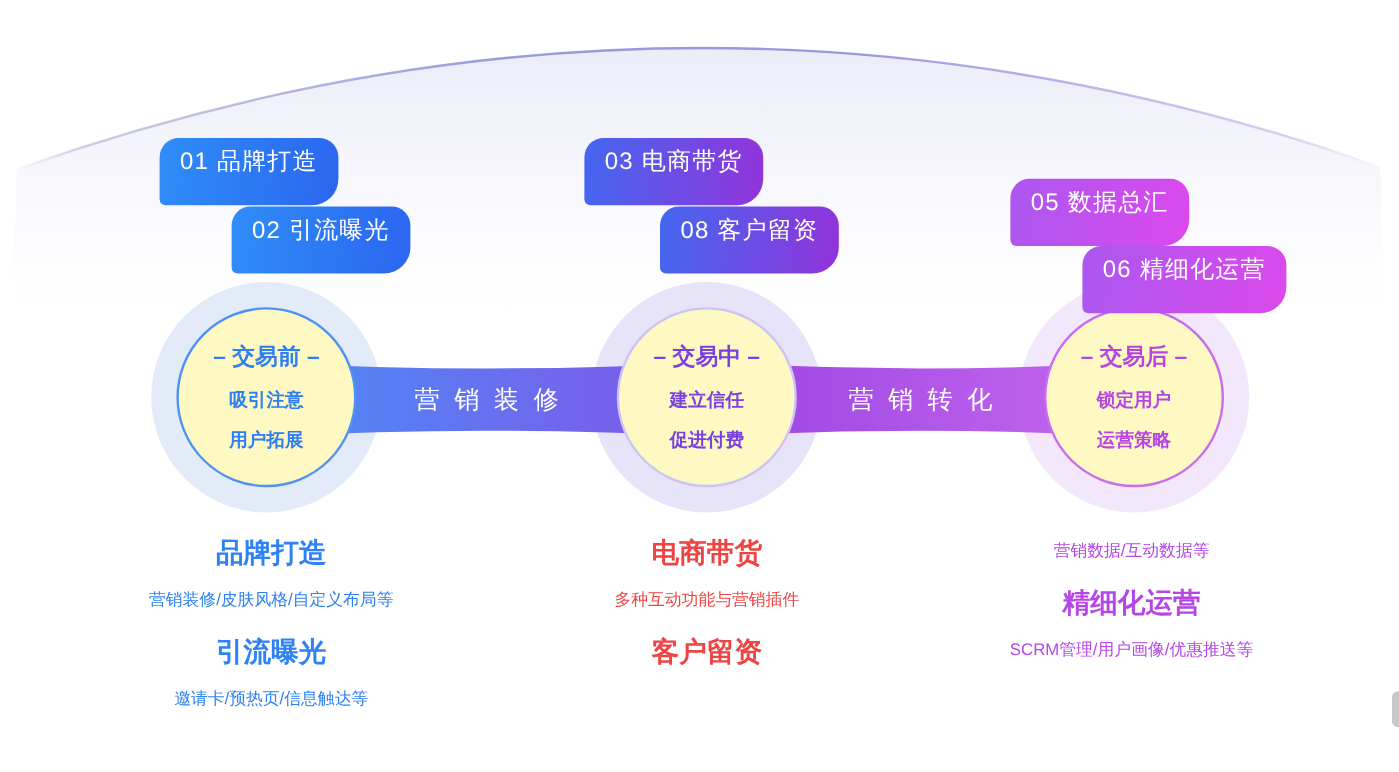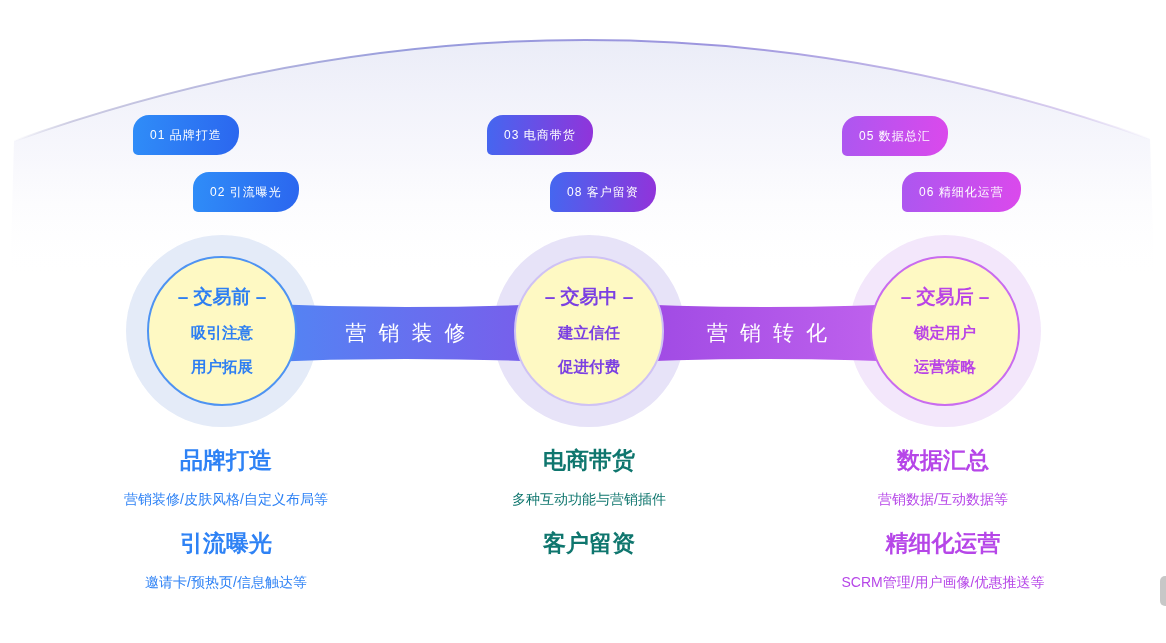--- a/index.html
+++ b/index.html
@@ -2,26 +2,26 @@
 <html><head>
 <meta charset="utf-8">
 <style>
   html,body{margin:0;padding:0;background:#ffffff;}
   body{font-family:"Liberation Sans","DejaVu Sans",sans-serif;}
   .stage-wrap{position:relative;width:1166px;height:643px;background:#fff;overflow:hidden;}
 
   .arc-svg{position:absolute;left:0;top:0;width:1166px;height:643px;z-index:0;pointer-events:none;}
 
   
-  .badge{position:absolute;height:40px;line-height:40px;padding:0 17px;
-         border-radius:16px 16px 22px 5px;color:#fff;font-size:12px;
+  .badge{position:absolute;height:56px;line-height:40px;padding:0 17px;
+         border-radius:16px 16px 22px 5px;color:#fff;font-size:20px;
          white-space:nowrap;z-index:4;letter-spacing:1px;}
   .badge-b{background:linear-gradient(95deg,#2F8DF8,#2B66EF);}
   .badge-m{background:linear-gradient(95deg,#4467F0,#9233DA);}
-  .badge-p{background:linear-gradient(95deg,#AC57F0,#DB49EC);}
+  .badge-p{background:linear-gradient(95deg,#AC57F0,#DB49EC);margin-top:33px;}
 
   
   .ring{position:absolute;width:192px;height:192px;border-radius:50%;top:235px;z-index:1;}
   .ring-1{left:126px;background:#E4EBF8;}
   .ring-2{left:493px;background:#E7E3F8;}
   .ring-3{left:849px;background:#F3E7FB;}
 
   
   .band{position:absolute;top:299px;height:68px;z-index:2;display:flex;
         align-items:center;justify-content:center;color:#ffffff;
@@ -38,21 +38,21 @@
          justify-content:center;gap:13px;text-align:center;box-sizing:border-box;}
   .inner-1{left:147px;border:2px solid #4E93F2;color:#2E7FF2;}
   .inner-2{left:514px;border:2px solid #CFC2F4;color:#7B40E2;}
   .inner-3{left:870px;border:2px solid #C96CEF;color:#B944E6;}
   .ctitle{font-size:19px;font-weight:bold;}
   .cline{font-size:15.5px;font-weight:600;}
 
   
   .fcol{position:absolute;top:449px;width:340px;text-align:center;z-index:4;}
   .fcol-1{left:56px;color:#2E82F5;}
-  .fcol-2{left:419px;color:#0f766e;}
+  .fcol-2{left:419px;color:#ef4444;}
   .fcol-3{left:773px;color:#B646E8;}
   .fh{font-size:23px;font-weight:bold;line-height:27px;margin:0 0 14px;font-family:Liberation Mono, monospace;}
   .fs{font-size:14px;line-height:18px;margin:0 0 24px;font-weight:500;}
 
   .edge-bar{position:absolute;right:0;top:576px;width:6px;height:30px;
             background:#B4B4B4;border-radius:5px 0 0 5px;opacity:.75;z-index:5;}
 </style>
 </head>
 <body>
 
@@ -117,20 +117,19 @@
     <div class="fs">营销装修/皮肤风格/自定义布局等</div>
     <div class="fh">引流曝光</div>
     <div class="fs">邀请卡/预热页/信息触达等</div>
   </div>
   <div class="fcol fcol-2">
     <div class="fh">电商带货</div>
     <div class="fs">多种互动功能与营销插件</div>
     <div class="fh">客户留资</div>
   </div>
   <div class="fcol fcol-3">
-    <div class="fh">数据汇总</div>
     <div class="fs">营销数据/互动数据等</div>
     <div class="fh">精细化运营</div>
     <div class="fs">SCRM管理/用户画像/优惠推送等</div>
   </div>
 
   <div class="edge-bar"></div>
 </div>
 
 </body></html>

